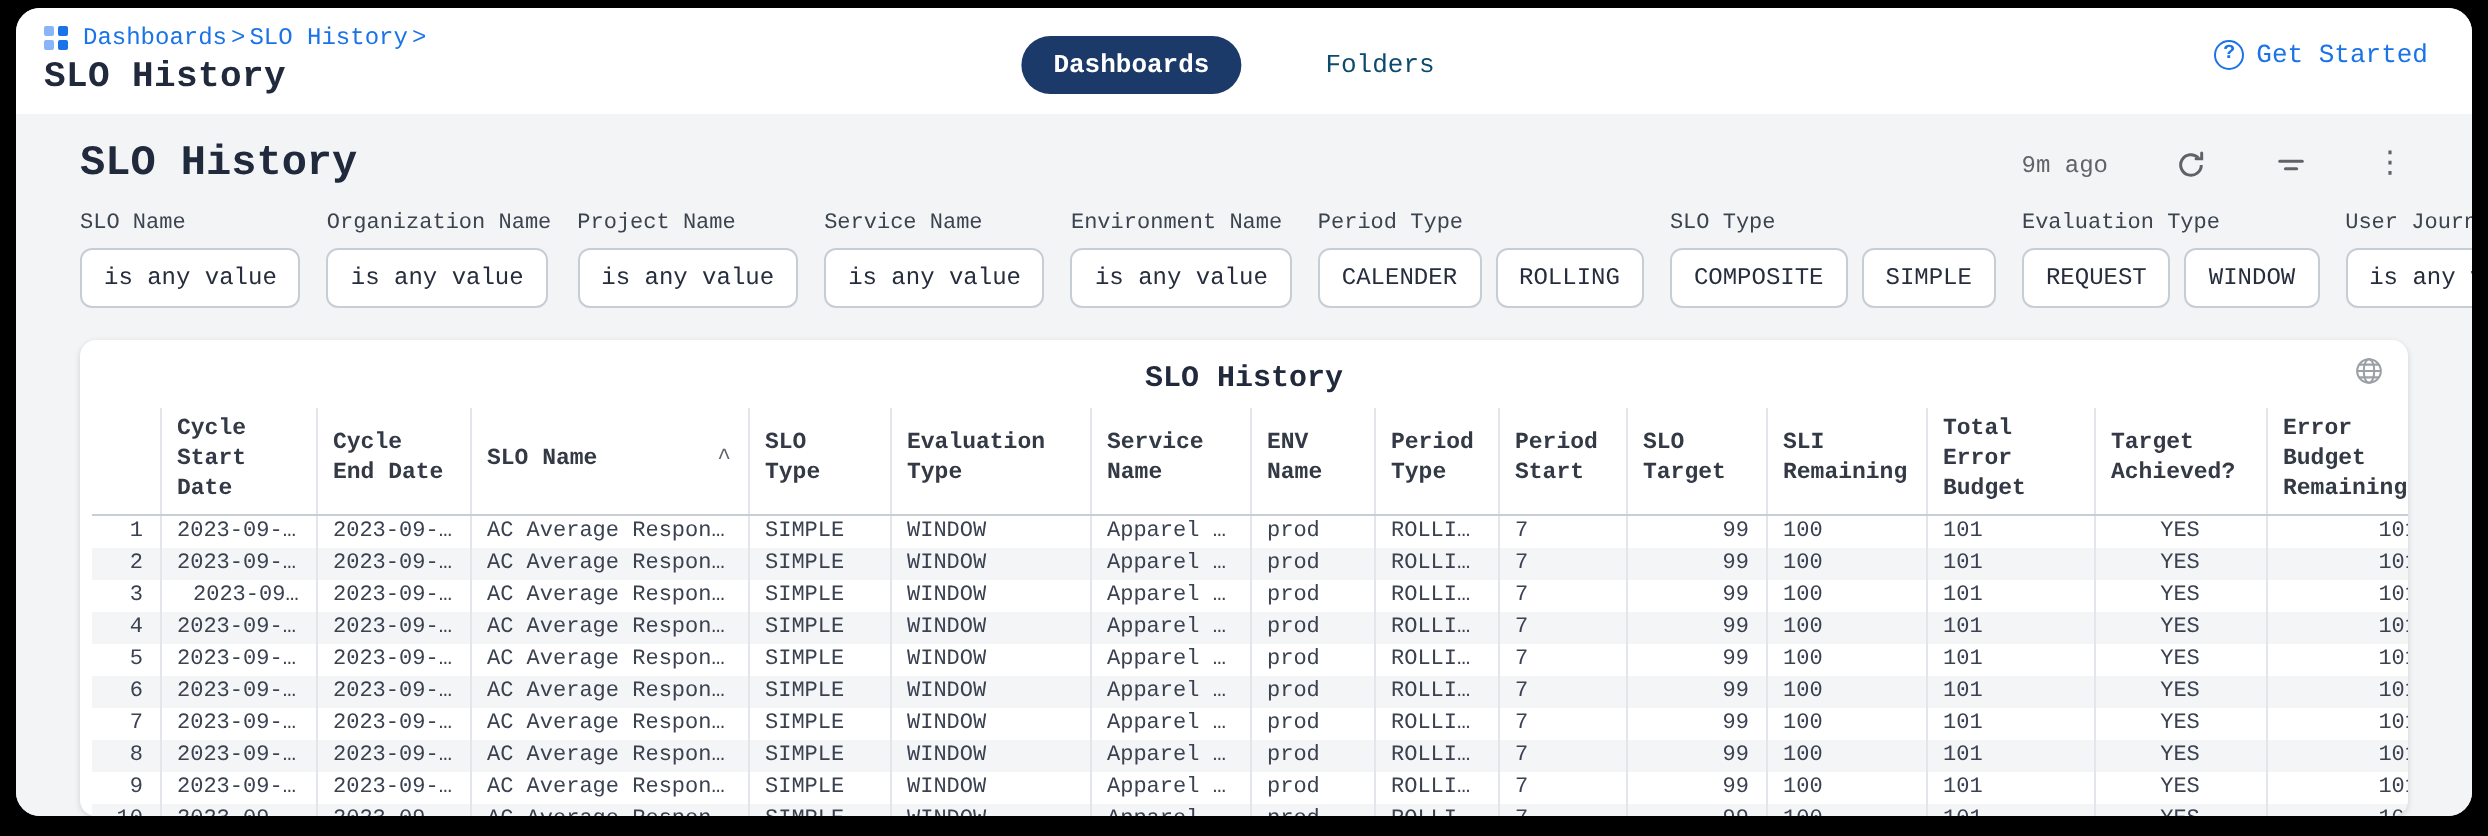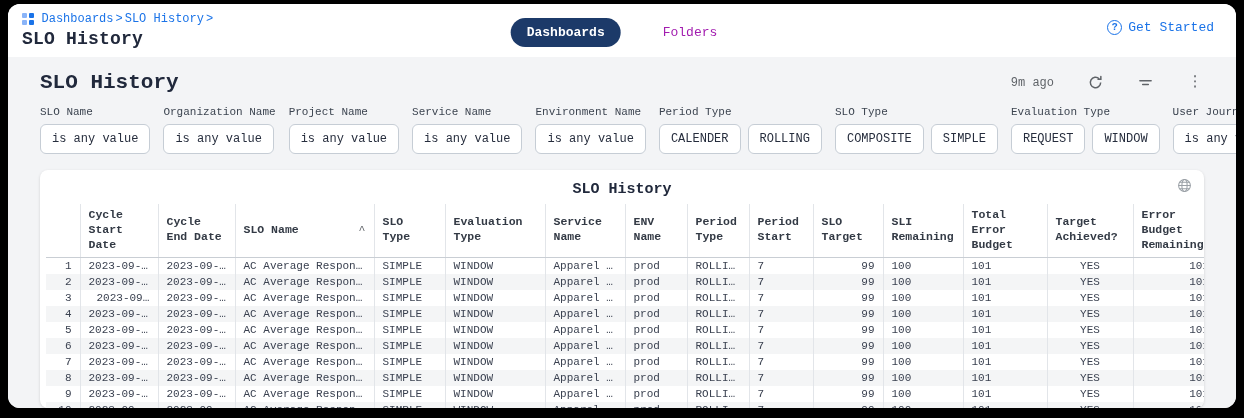--- a/index.html
+++ b/index.html
@@ -12,21 +12,21 @@
   .grid-icon { display:inline-grid; grid-template-columns:5px 5px; grid-template-rows:5px 5px; gap:1.5px; margin-right:2px; }
   .grid-icon i { border-radius:1px; }
   .grid-icon i:nth-child(1){ background:#8ab4f8; }
   .grid-icon i:nth-child(2){ background:#1a73e8; }
   .grid-icon i:nth-child(3){ background:#8ab4f8; }
   .grid-icon i:nth-child(4){ background:#1a73e8; }
   .bc-item { color:#1a73e8; }
   .bc-sep { color:#1a73e8; margin:0 2px; }
   .page-title { font-size:18px; font-weight:bold; color:#21293c; margin-top:3px; letter-spacing:.2px; }
   .tabs { position:absolute; left:50%; top:14px; transform:translateX(-50%); display:flex; align-items:center; gap:26px; }
-  .tab { border:none; background:transparent; font-family:inherit; font-size:13px; color:#a21caf; cursor:pointer; padding:7px 16px; border-radius:16px; }
+  .tab { border:none; background:transparent; font-family:inherit; font-size:13px; color:#0c4a6e; cursor:pointer; padding:7px 16px; border-radius:16px; }
   .tab.active { background:#1c3a69; color:#fff; font-weight:bold; }
   .get-started { position:absolute; right:22px; top:16px; display:flex; align-items:center; gap:6px; color:#1a73e8; font-size:13px; cursor:pointer; }
   .q-icon { width:15px; height:15px; border:1.5px solid #1a73e8; border-radius:50%; font-size:10px; font-weight:bold; display:flex; align-items:center; justify-content:center; }
 
   
   .content { flex:1 1 auto; background:#f3f4f6; padding:10px 32px 0 32px; display:flex; flex-direction:column; overflow:hidden; }
   .panel-head { display:flex; align-items:center; justify-content:space-between; margin:4px 0 12px 0; }
   .panel-title { font-size:21px; font-weight:bold; color:#21293c; }
   .panel-actions { display:flex; align-items:center; gap:32px; color:#5f6368; }
   .last-refresh { font-size:12px; color:#5f6368; }

